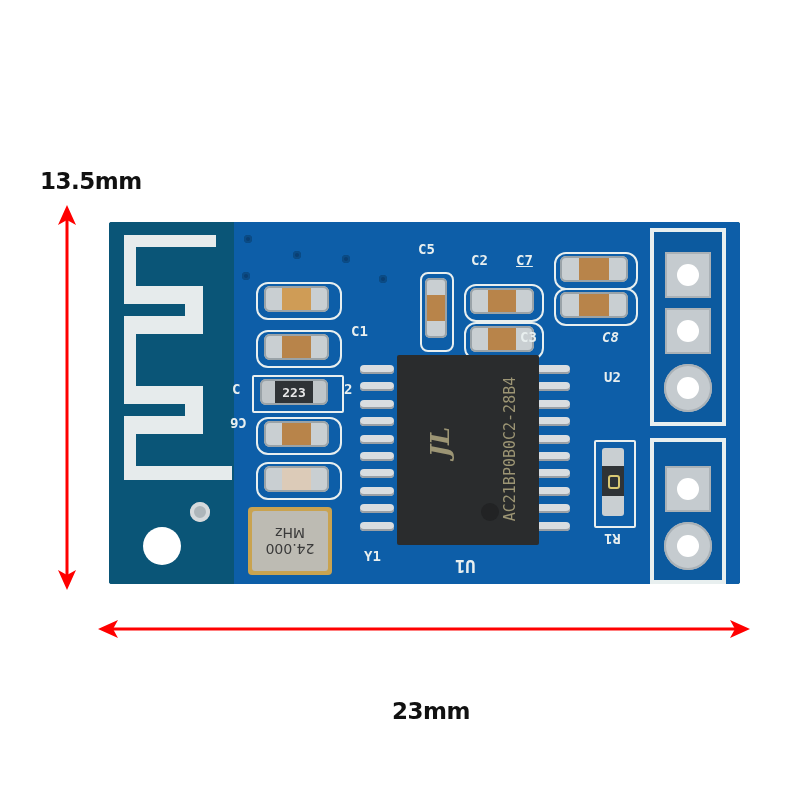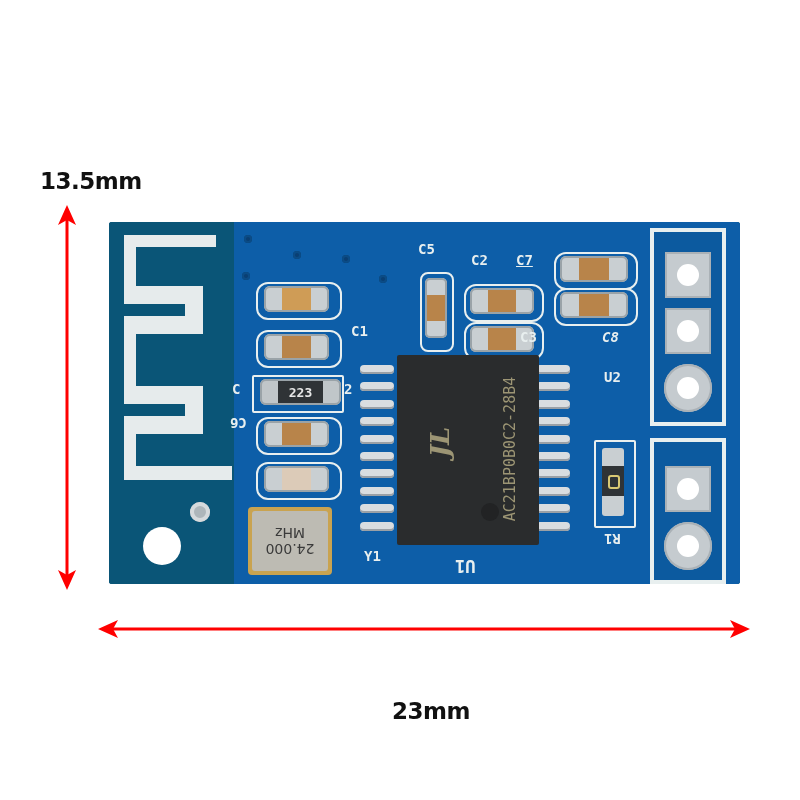--- a/index.html
+++ b/index.html
@@ -63,21 +63,21 @@
     <div class="cap" style="left:30px; top:64px; width:65px;">
         <div class="body light"></div>
       </div>
 
     <div class="outline" style="left:22px; top:108px; width:82px; height:34px;"></div>
     <div class="cap" style="left:30px; top:112px; width:65px;">
         <div class="body"></div>
       </div>
 
     <div class="outline" style="left:18px; top:153px; width:88px; height:34px; border-radius:2px;"></div>
-    <div class="cap" style="left:26px; top:157px; width:81px; background:#c0c6c9;">
+    <div class="cap" style="left:26px; top:157px; width:68px; background:#c0c6c9;">
       <div class="body res">223</div>
     </div>
 
     <div class="outline" style="left:22px; top:195px; width:82px; height:34px;"></div>
     <div class="cap" style="left:30px; top:199px; width:65px;">
         <div class="body"></div>
       </div>
 
     <div class="outline" style="left:22px; top:240px; width:82px; height:34px;"></div>
     <div class="cap" style="left:30px; top:244px; width:65px;">

